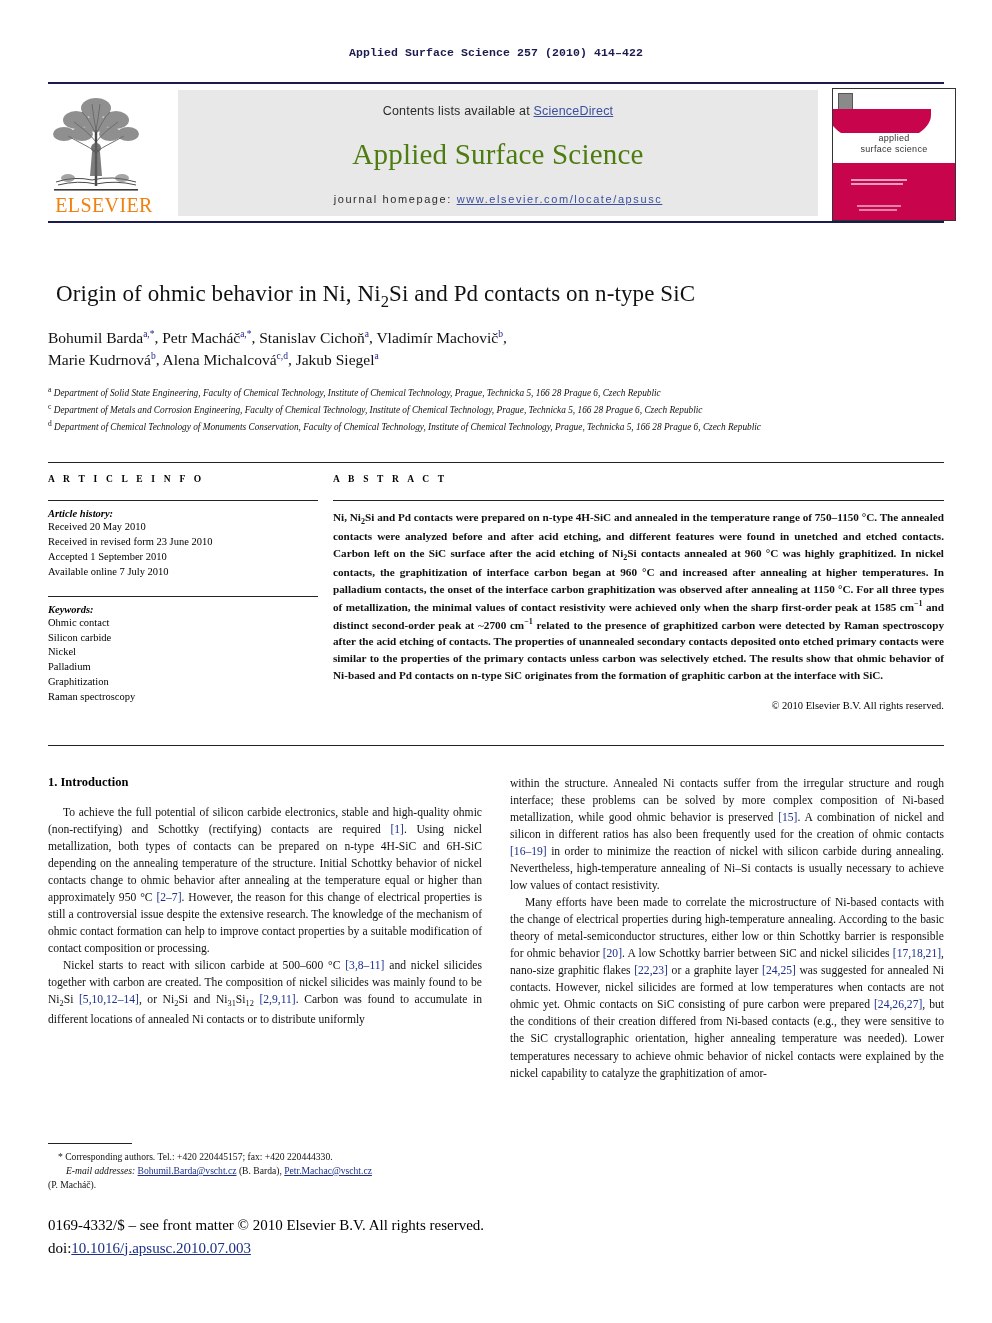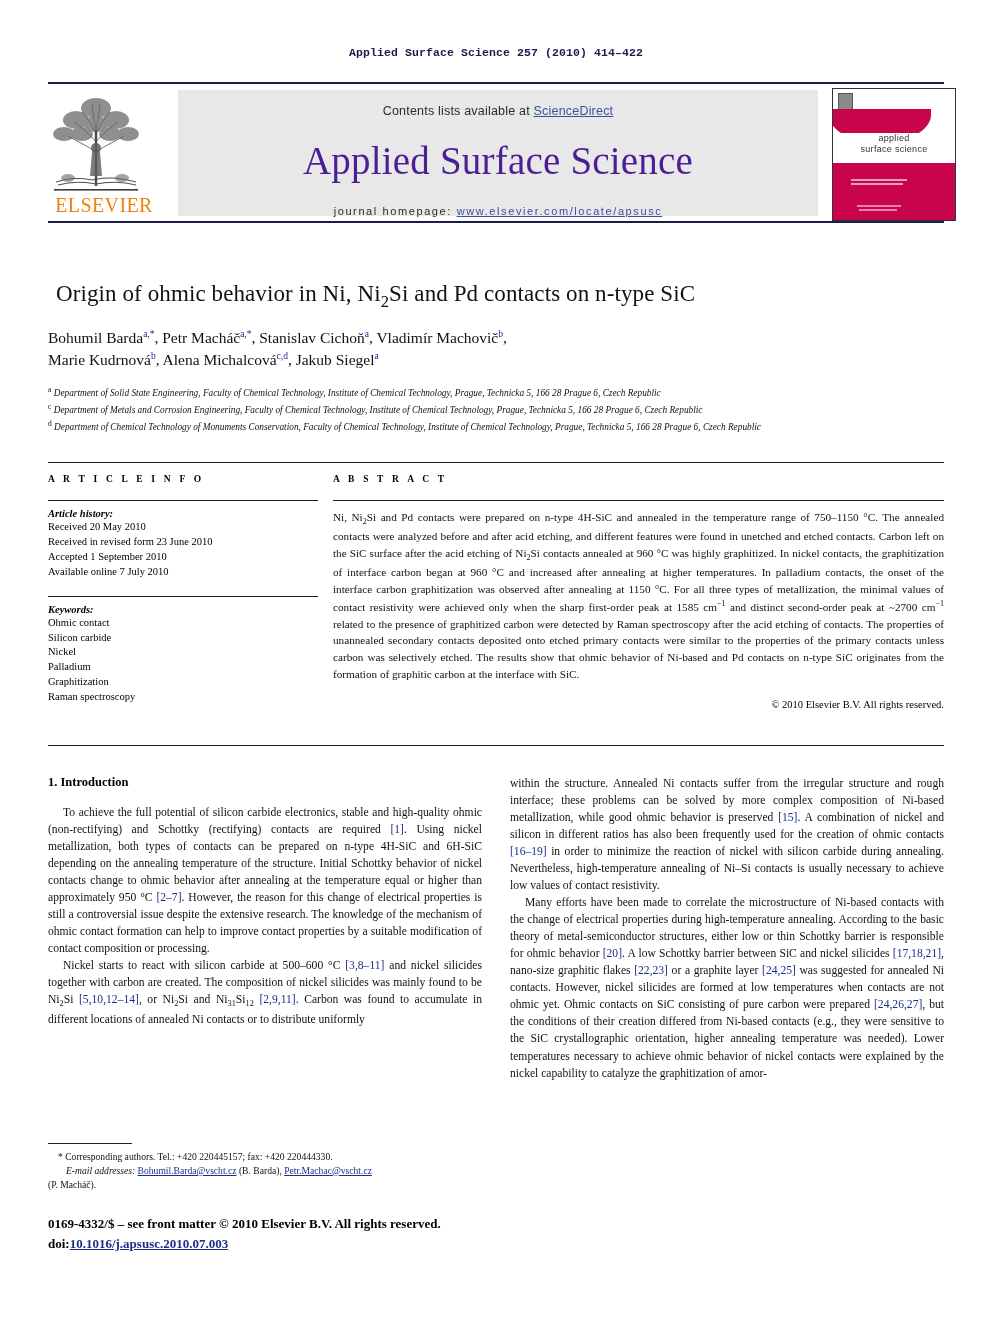--- a/index.html
+++ b/index.html
@@ -77,22 +77,22 @@
     font-size: 12.5px;
     color: #2b2b2b;
     letter-spacing: 0.2px;
   }
   .banner .contents .sd {
     color: #3a4fa0;
   }
   .banner .jtitle {
     margin-top: 20px;
     font-family: "Liberation Serif", serif;
-    font-size: 39px;
-    color: #4c1d95;
+    font-size: 29px;
+    color: #4d7c0f;
     letter-spacing: 0.2px;
   }
   .banner .homepage {
     margin-top: 22px;
     font-family: "Liberation Sans", sans-serif;
     font-size: 11px;
     letter-spacing: 1.6px;
     color: #2b2b2b;
   }
   .banner .homepage .url { color: #3a4fa0; }
@@ -209,20 +209,21 @@
   }
 
   .abscol { position:absolute; left:333px; top:500px; width:611px; }
   .abscol .hr { height:1px; background:#222; margin-bottom:8px; }
   .abstract-text {
     font-family:"Liberation Serif", serif;
     font-size:11.2px;
     line-height:1.5;
     text-align:justify;
     color:#111;
+    font-weight:bold;
   }
   .copyright {
     margin-top:16px;
     text-align:right;
     font-family:"Liberation Serif", serif;
     font-size:10.5px;
   }
   .sec-rule-bot {
     position:absolute; left:48px; top:745px; width:896px; height:1px; background:#222;
   }
@@ -263,23 +264,22 @@
     font-family:"Liberation Serif", serif;
     font-size:9.6px;
     line-height:1.45;
     color:#111;
   }
   .footnotes .em { color:#1b2f8a; }
   .footnotes .it { font-style:italic; }
   .imprint {
     position:absolute; left:48px; top:1214px; width:440px;
     font-family:"Liberation Serif", serif;
-    font-size:13px;
+    font-size:15px;
     line-height:1.5;
-    font-weight:bold;
   }
   .imprint .doi { color:#1b2f8a; }
 </style>
 </head>
 <body>
 
 <div class="page">
 
   <div class="runhead">Applied Surface Science 257 (2010) 414–422</div>
 

